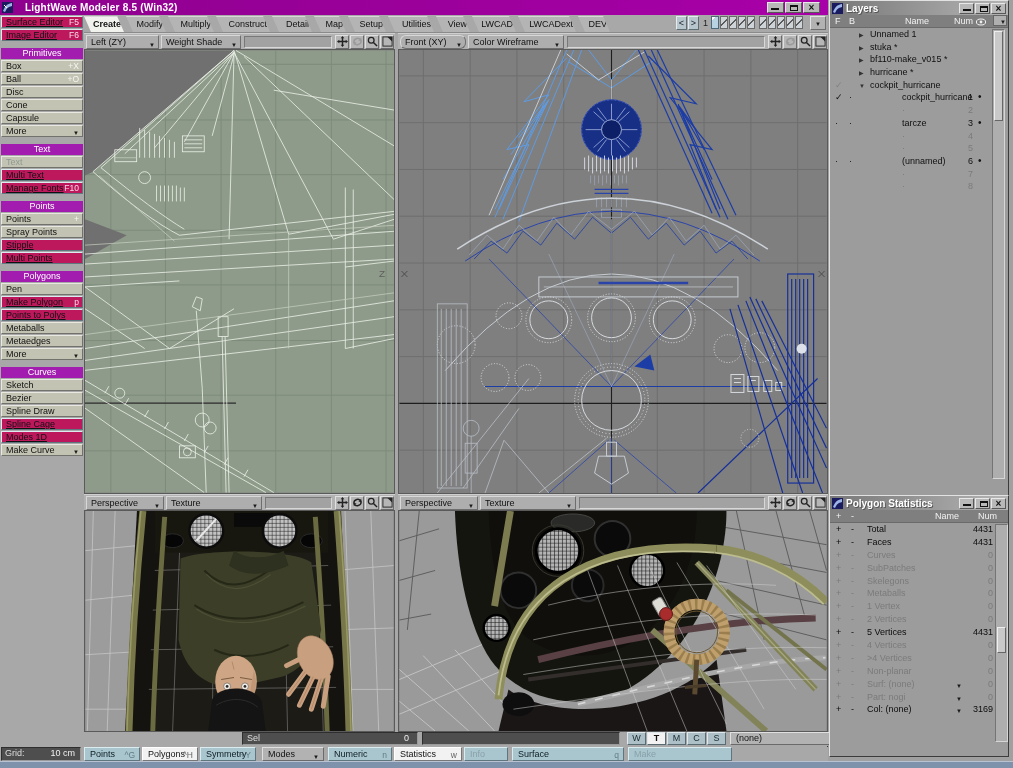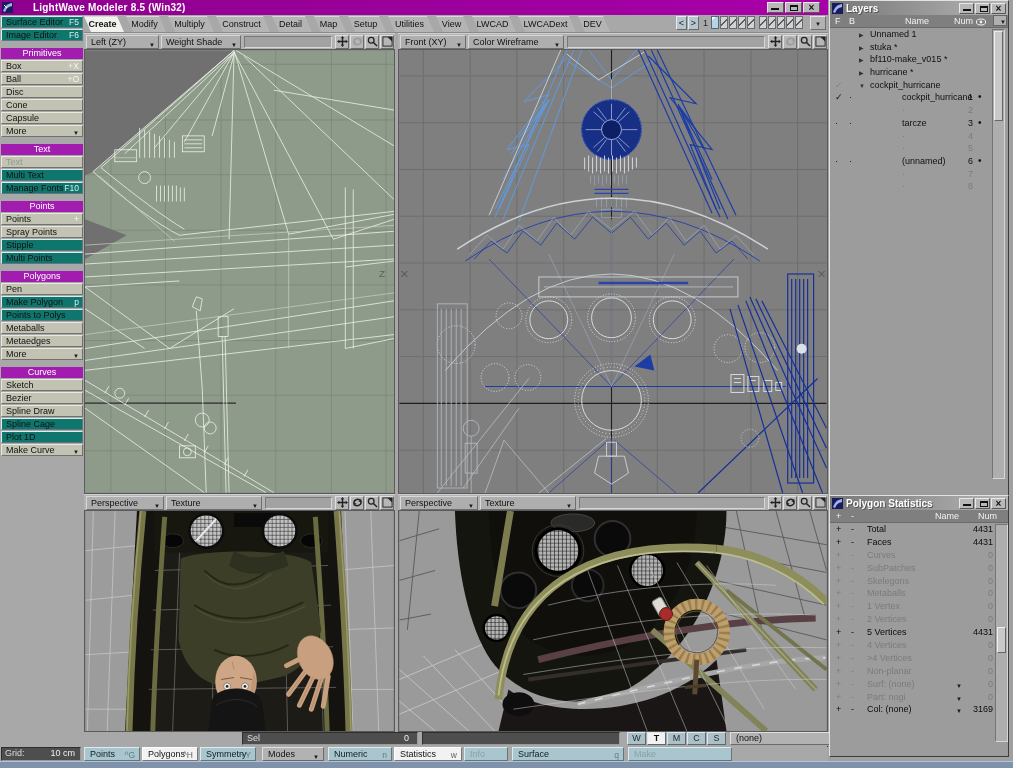--- a/index.html
+++ b/index.html
@@ -2,48 +2,48 @@
 <html><head>
 <meta charset="utf-8">
 <style>
   html,body{margin:0;padding:0;background:#888;}
   *{box-sizing:border-box;font-family:"Liberation Sans",sans-serif;}
   .screen{position:relative;width:1013px;height:768px;background:#a0a0a0;overflow:hidden;font-size:9px;color:#111;}
 
   
   .main-win{position:absolute;left:0;top:0;width:828px;height:761px;background:#a8a8a8;border-right:1px solid #333;}
   .titlebar{position:absolute;left:0;top:0;width:828px;height:15px;background:linear-gradient(90deg,#8e008e,#a800a8);display:flex;align-items:center;padding:0 2px;}
-  .titlebar .ttl{color:#fff;font-weight:bold;font-size:10px;margin-left:20px;letter-spacing:.2px;}
+  .titlebar .ttl{color:#fff;font-weight:bold;font-size:10px;margin-left:12px;letter-spacing:.2px;}
   .wbtns{position:absolute;right:8px;top:2px;display:flex;gap:1px;}
   .wbtn{width:17px;height:11px;background:#b8b8b8;border:1px solid;border-color:#e8e8e8 #585858 #585858 #e8e8e8;position:relative;font-size:9px;line-height:8px;text-align:center;color:#111;}
   .wbtn .mn{position:absolute;left:3px;bottom:2px;width:8px;height:2px;background:#111;}
   .wbtn .mx{position:absolute;left:4px;top:2px;width:8px;height:6px;border:1px solid #111;border-top-width:2px;}
   .wbtn .cl{font-weight:bold;font-size:10px;line-height:9px;}
 
   
   .tabrow{position:absolute;left:84px;top:15px;width:744px;height:18px;background:#a8a8a8;border-bottom:1px solid #8a8a8a;display:flex;align-items:flex-end;}
-  .tab{height:16px;margin-right:2px;background:#b4b4b4;color:#111;font-size:9px;line-height:15px;text-align:center;clip-path:polygon(0 0,calc(100% - 7px) 0,100% 100%,7px 100%);border-top:1px solid #d8d8d8;padding:0 3px 0 0;flex:none;}
+  .tab{height:16px;margin-right:2px;background:#b4b4b4;color:#111;font-size:9px;line-height:15px;text-align:right;clip-path:polygon(0 0,calc(100% - 7px) 0,100% 100%,7px 100%);border-top:1px solid #d8d8d8;padding:0 3px 0 0;flex:none;}
   .tab.active{background:#f1f1ee;font-weight:bold;}
   .tab:nth-of-type(1){width:40px}.tab:nth-of-type(2){width:40px}.tab:nth-of-type(3){width:46px}
   .tab:nth-of-type(4){width:54px}.tab:nth-of-type(5){width:40px}.tab:nth-of-type(6){width:32px}
   .tab:nth-of-type(7){width:38px}.tab:nth-of-type(8){width:46px}.tab:nth-of-type(9){width:34px}
   .tab:nth-of-type(10){width:44px}.tab:nth-of-type(11){width:58px}.tab:nth-of-type(12){width:32px}
   .navbtn{position:absolute;top:1px;width:11px;height:14px;background:#b7c6cd;border:1px solid;border-color:#e4ecef #5c6d74 #5c6d74 #e4ecef;text-align:center;line-height:12px;font-size:9px;color:#223;}
   .banknum{position:absolute;top:3px;font-size:9px;color:#222;}
   .bank{position:absolute;top:1px;display:flex;}
   .bankcell{width:8px;height:13px;margin-right:1px;background:linear-gradient(135deg,#cdd3d6 44%,#5a5a5a 44%,#5a5a5a 54%,#cdd3d6 54%);border:1px solid #6a6a6a;flex:none;}
   .bankcell.selected{background:linear-gradient(135deg,#fff 0 18%,#b9d3e2 18%);border-color:#4c6a7a;}
   .bankcell:nth-of-type(6){margin-left:3px;}
   .bankdd{position:absolute;top:1px;width:16px;height:14px;background:#b2b2b2;border:1px solid;border-color:#e2e2e2 #6e6e6e #6e6e6e #e2e2e2;text-align:center;line-height:13px;}
   .dd{font-size:6px;color:#1a1a1a;}
 
   
   .sidebar{position:absolute;left:0;top:15px;width:84px;height:746px;background:#a8a8a8;padding-top:1px;}
   .sbtn{position:relative;height:12px;margin:0 1px 1px 1px;background:#c3c3b3;border:1px solid;border-color:#e9e9e1 #72726c #72726c #e9e9e1;font-size:9px;line-height:10px;padding-left:4px;color:#101010;white-space:nowrap;}
-  .sbtn.blue{background:#0f766e;border-color:#dcebf0 #5f767e #5f767e #dcebf0;}
+  .sbtn.blue{background:#be185d;border-color:#dcebf0 #5f767e #5f767e #dcebf0;text-decoration:underline;}
   .sbtn.dim{color:#8f9a8f;}
   .sbtn .key{position:absolute;right:3px;top:0;color:rgba(255,255,255,.85);font-size:8.5px;}
   .sbtn .ddm{display:none;position:absolute;right:3px;top:2px;}
   .sbtn.dd .ddm{display:block;}
   .sheader{height:11px;margin:0 1px 1px 1px;background:#a21caf;color:#fff;text-align:center;font-size:9px;line-height:11px;}
   .sgap{height:6px;}
 
   
   .vphead{position:absolute;height:16px;background:#b2b2b2;display:flex;align-items:center;border-top:1px solid #cfcfcf;}
   .vsel{position:relative;height:14px;margin-left:2px;background:#aeaeae;border:1px solid;border-color:#d8d8d8 #6e6e6e #6e6e6e #d8d8d8;font-size:9px;line-height:12px;padding:0 14px 0 4px;white-space:nowrap;}
@@ -222,21 +222,21 @@
           <div class="sbtn dd"><span>More</span><span class="key"></span><span class="ddm dd">▼</span></div>
         </div>
       <div class="sgap"></div>
       <div class="sheader">Curves</div>
       <div>
 
       <div class="sbtn"><span>Sketch</span><span class="key"></span></div>
           <div class="sbtn"><span>Bezier</span><span class="key"></span></div>
           <div class="sbtn"><span>Spline Draw</span><span class="key"></span></div>
           <div class="sbtn blue"><span>Spline Cage</span><span class="key"></span></div>
-          <div class="sbtn blue"><span>Plot 1D</span><span class="key"></span></div>
+          <div class="sbtn blue"><span>Modes 1D</span><span class="key"></span></div>
           <div class="sbtn dd"><span>Make Curve</span><span class="key"></span><span class="ddm dd">▼</span></div>
         </div>
     </div>
 
     <div class="vphead" style="left:84px;top:33px;width:311px;">
       <div class="vsel" style="width:73px;"><span>Left</span> <span>(ZY)</span><span class="dd">▼</span></div>
       <div class="vsel" style="width:80px;"><span>Weight Shade</span><span class="dd">▼</span></div>
       <div class="vblank"></div>
       <div class="vico">
           <svg width="11" height="11" viewBox="0 0 12 12">
@@ -258,21 +258,21 @@
           </svg>
         </div>
       <div class="vico">
           <svg width="11" height="11" viewBox="0 0 12 12">
             <rect x="1" y="1" width="10" height="10" fill="none" stroke="#222"></rect>
             <path d="M6 1H11V6Z" fill="#222"></path>
           </svg>
         </div>
     </div>
     <div class="vphead" style="left:398px;top:33px;width:430px;">
-      <div class="vsel" style="width:66px;"><span>Front</span> <span>(XY)</span><span class="dd">▼</span></div>
+      <div class="vsel" style="width:66px;border-radius:6px;"><span>Front</span> <span>(XY)</span><span class="dd">▼</span></div>
       <div class="vsel" style="width:96px;"><span>Color Wireframe</span><span class="dd">▼</span></div>
       <div class="vblank"></div>
       <div class="vico">
           <svg width="11" height="11" viewBox="0 0 12 12">
             <path d="M6 0 8 2.5H6.8V5.2H9.5V4L12 6 9.5 8V6.8H6.8V9.5H8L6 12 4 9.5H5.2V6.8H2.5V8L0 6 2.5 4V5.2H5.2V2.5H4Z" fill="#222"></path>
           </svg>
         </div>
       <div class="vico">
           <svg width="11" height="11" viewBox="0 0 12 12">
             <path d="M2 7 A4.2 4.2 0 0 1 10 5" fill="none" stroke="#9a9a9a" stroke-width="1.5"></path>

